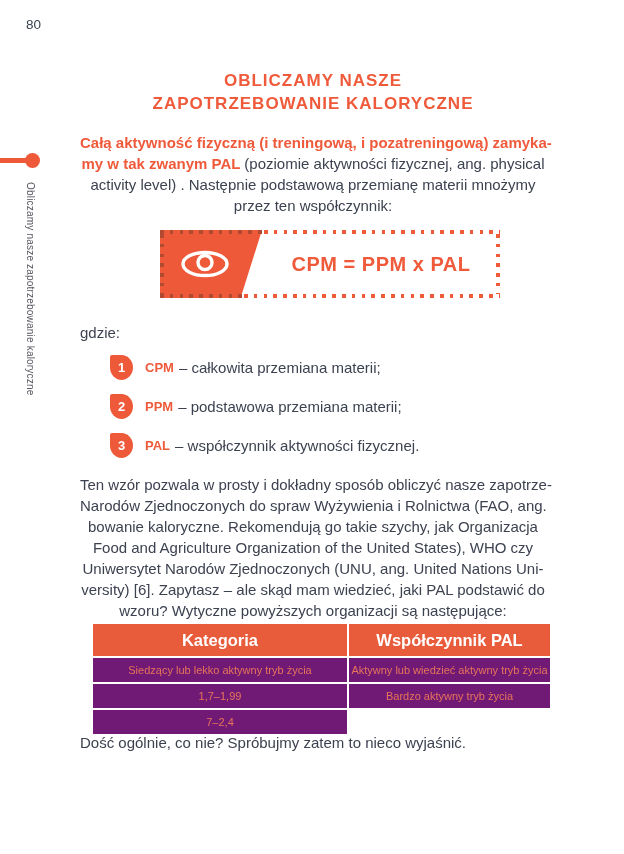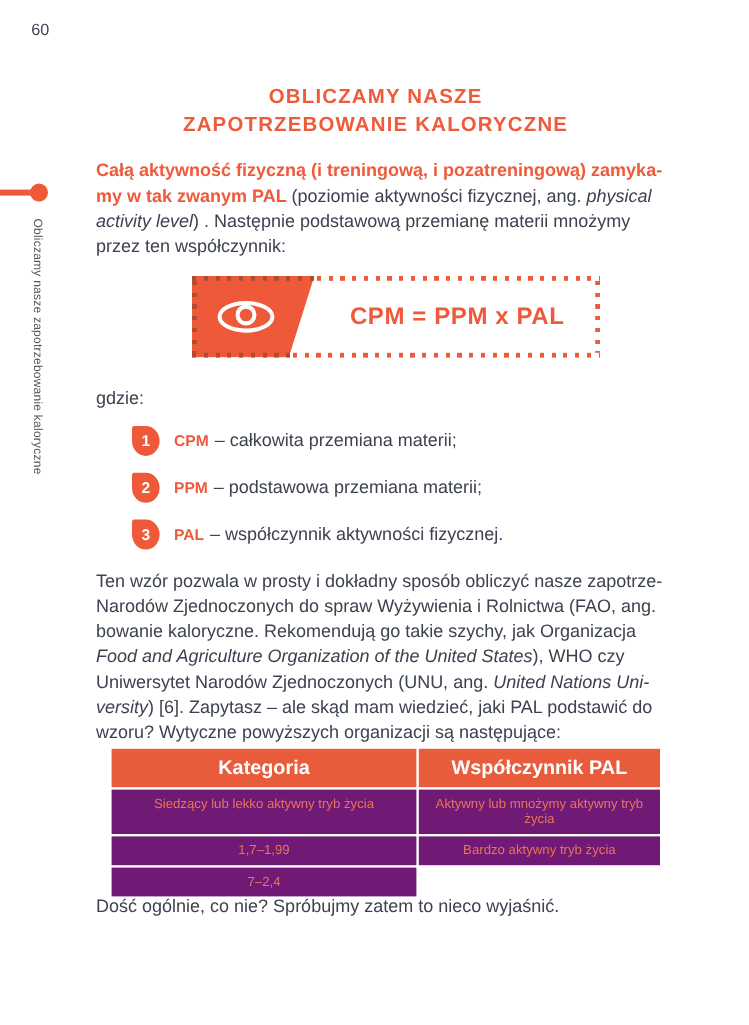--- a/index.html
+++ b/index.html
@@ -13,23 +13,23 @@
   .sidebar-dot{position:absolute;left:25px;top:153px;width:15px;height:15px;border-radius:50%;background:#ee5a39;}
   .sidebar-title{position:absolute;left:25px;top:182px;writing-mode:vertical-rl;
                  font-size:10px;letter-spacing:0.2px;color:#55555f;white-space:nowrap;}
 
   .content{position:absolute;left:80px;top:70px;width:466px;}
 
   .doc-title{text-align:center;color:#ef5a3b;font-weight:bold;font-size:17px;
              line-height:22.5px;letter-spacing:1px;}
 
   .para{font-size:15px;line-height:21px;color:#3d4250;}
-  .rl{white-space:nowrap;}
+  .rl{white-space:nowrap;text-align:center;}
   .seg-b{color:#ef5a3b;font-weight:bold;}
-  .seg-i{font-style:italic;}
+  .seg-i{}
   .intro{margin-top:17px;}
 
   
   .formula-wrap{position:relative;margin:14px 0 0 80px;width:340px;height:68px;}
   .fx-par{position:absolute;left:0;top:0;width:102px;height:68px;background:#ee5a39;
           clip-path:polygon(0 0,100% 0,79% 100%,0 100%);}
   .fx-eye{position:absolute;left:20px;top:20px;width:50px;height:28px;}
   .fx-text{position:absolute;left:102px;right:0;top:0;bottom:0;display:flex;
            align-items:center;justify-content:center;color:#ef5a3b;font-weight:bold;
            font-size:20px;letter-spacing:0.5px;}
@@ -58,21 +58,21 @@
   .td{background:#701a75;color:#e8745a;font-size:11px;text-align:center;
       padding:5.5px 0;line-height:13px;}
 
   .closing{font-size:15px;color:#3d4250;}
 </style>
 </head>
 <body>
 
 <div class="page">
 
-  <div class="page-number">60</div>
+  <div class="page-number">80</div>
 
   <div class="sidebar-rule"></div>
   <div class="sidebar-dot"></div>
   <div class="sidebar-title">Obliczamy nasze zapotrzebowanie kaloryczne</div>
 
   <div class="content">
 
     <div class="doc-title">
       <div>OBLICZAMY NASZE</div>
       <div>ZAPOTRZEBOWANIE KALORYCZNE</div>
@@ -131,21 +131,21 @@
         <div class="rl"><span class="seg-i">versity</span><span>) [6]. Zapytasz – ale skąd mam wiedzieć, jaki PAL podstawić do</span></div>
         <div class="rl"><span>wzoru? Wytyczne powyższych organizacji są następujące:</span></div>
       </div>
 
     <div class="pal-table">
       <div class="th">Kategoria</div>
       <div class="th">Współczynnik PAL</div>
 
       <div class="td">Siedzący lub lekko aktywny tryb życia</div>
 
-      <div class="td">Aktywny lub mnożymy aktywny tryb życia</div>
+      <div class="td">Aktywny lub wiedzieć aktywny tryb życia</div>
       <div class="td">1,7–1,99</div>
 
       <div class="td">Bardzo aktywny tryb życia</div>
       <div class="td">7–2,4</div>
     </div>
 
     <div class="closing">Dość ogólnie, co nie? Spróbujmy zatem to nieco wyjaśnić.</div>
 
   </div>
 </div>

